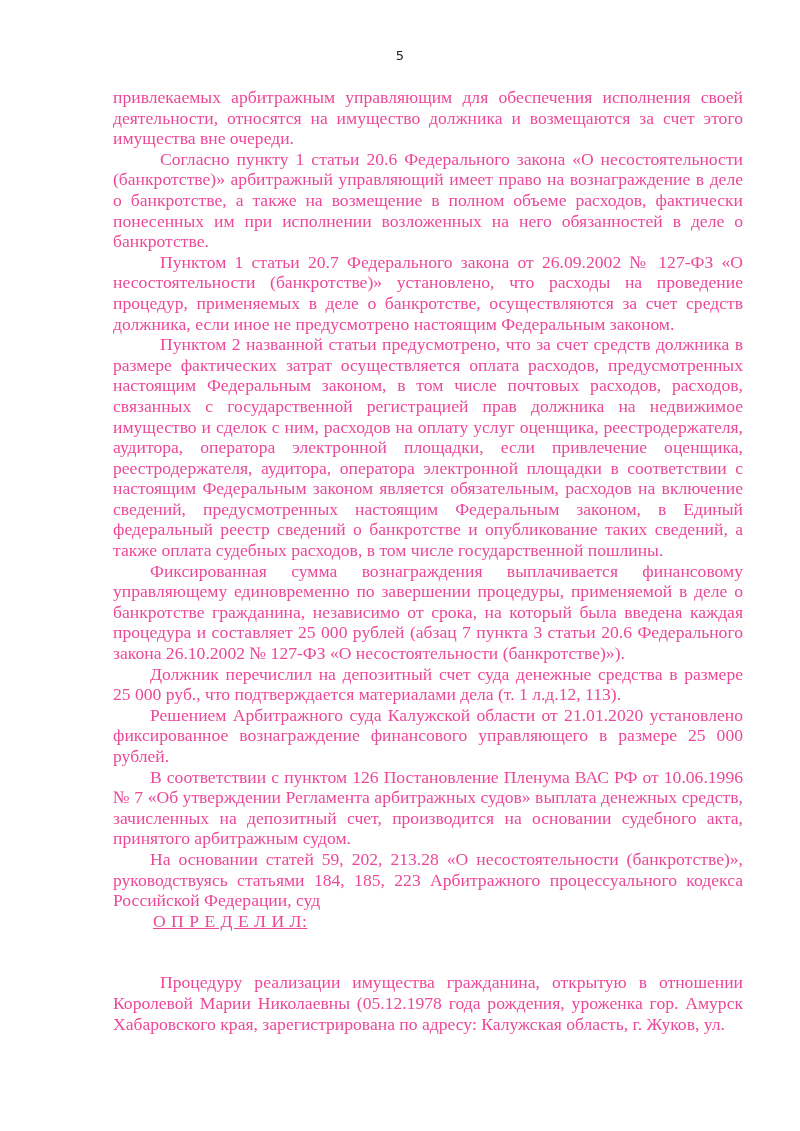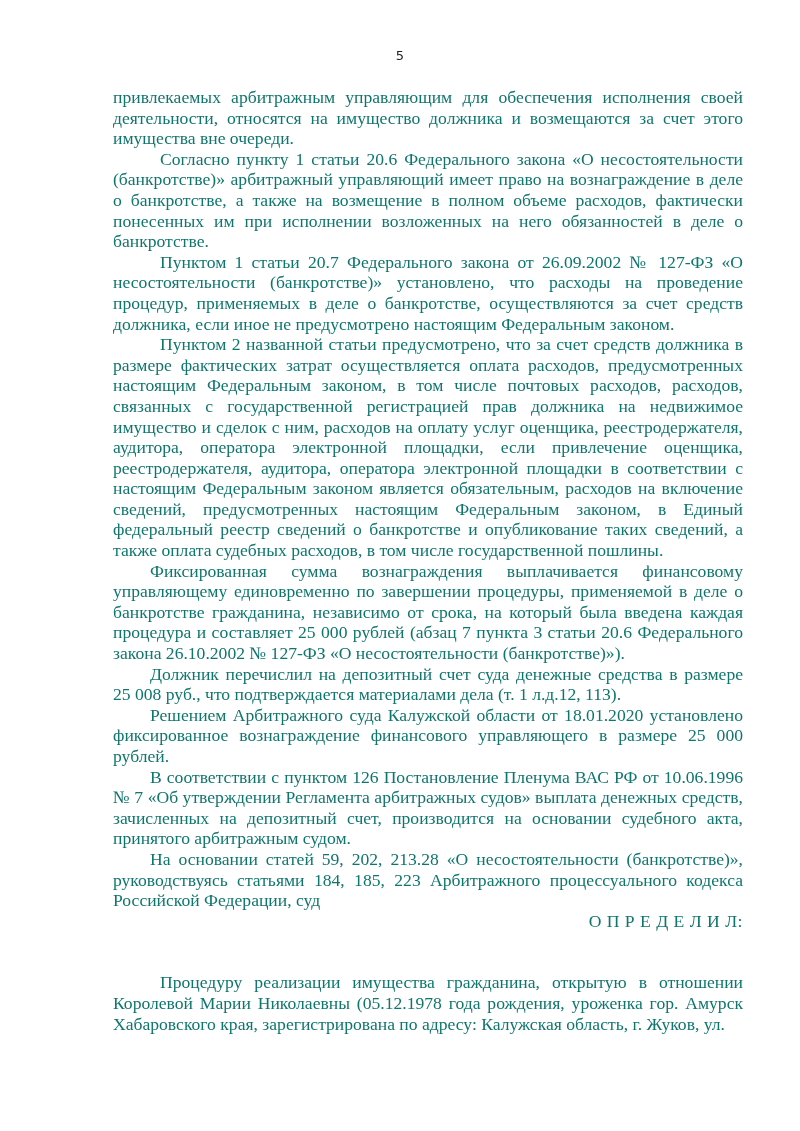--- a/index.html
+++ b/index.html
@@ -25,54 +25,55 @@
       color: #222;
     }
     .doc-body {
       position: absolute;
       top: 87px;
       left: 113px;
       width: 630px;
       font-family: "Liberation Serif", serif;
       font-size: 17.6px;
       line-height: 20.6px;
-      color: #0f766e;
+      color: #ec4899;
     }
     .para {
       margin: 0;
       text-align: justify;
       text-indent: 0;
     }
     .para.indent {
       text-indent: 47px;
     }
     .para.indent-small {
       text-indent: 37px;
     }
     .heading {
       margin: 0;
-      text-align: right;
+      text-align: left;
       letter-spacing: 0.5px;
       padding-left: 40px;
+      text-decoration: underline;
     }
     .spacer {
       height: 41px;
     }
   </style>
 </head>
 <body>
 
 <div class="page-number">5</div>
 
 <div class="doc-body">
   <p class="para">привлекаемых арбитражным управляющим для обеспечения исполнения своей деятельности, относятся на имущество должника и возмещаются за счет этого имущества вне очереди.</p>
   <p class="para indent">Согласно пункту 1 статьи 20.6 Федерального закона «О несостоятельности (банкротстве)»  арбитражный управляющий имеет право на вознаграждение в деле о банкротстве, а также на возмещение в полном объеме расходов, фактически понесенных им при исполнении возложенных на него обязанностей в деле о банкротстве.</p>
   <p class="para indent">Пунктом 1 статьи 20.7 Федерального закона от 26.09.2002 № 127-ФЗ «О несостоятельности (банкротстве)» установлено, что расходы на проведение процедур, применяемых в деле о банкротстве, осуществляются за счет средств должника, если иное не предусмотрено настоящим Федеральным законом.</p>
   <p class="para indent">Пунктом 2 названной статьи предусмотрено, что за счет средств должника в размере фактических затрат осуществляется оплата расходов, предусмотренных настоящим Федеральным законом, в том числе почтовых расходов, расходов, связанных с государственной регистрацией прав должника на недвижимое имущество и сделок с ним, расходов на оплату услуг оценщика, реестродержателя, аудитора, оператора электронной площадки, если привлечение оценщика, реестродержателя, аудитора, оператора электронной площадки в соответствии с настоящим Федеральным законом является обязательным, расходов на включение сведений, предусмотренных настоящим Федеральным законом, в Единый федеральный реестр сведений о банкротстве и опубликование таких сведений, а также оплата судебных расходов, в том числе государственной пошлины.</p>
   <p class="para indent-small">Фиксированная сумма вознаграждения выплачивается финансовому управляющему единовременно по завершении процедуры, применяемой в деле о банкротстве гражданина, независимо от срока, на который была введена каждая процедура и составляет 25 000 рублей (абзац 7 пункта 3 статьи 20.6 Федерального закона 26.10.2002 № 127-ФЗ «О несостоятельности (банкротстве)»).</p>
-  <p class="para indent-small">Должник перечислил на депозитный счет суда денежные средства в размере 25 008 руб., что подтверждается материалами дела (т. 1 л.д.12, 113).</p>
-  <p class="para indent-small">Решением Арбитражного суда Калужской области от 18.01.2020 установлено фиксированное вознаграждение финансового управляющего в размере 25 000 рублей.</p>
+  <p class="para indent-small">Должник перечислил на депозитный счет суда денежные средства в размере 25 000 руб., что подтверждается материалами дела (т. 1 л.д.12, 113).</p>
+  <p class="para indent-small">Решением Арбитражного суда Калужской области от 21.01.2020 установлено фиксированное вознаграждение финансового управляющего в размере 25 000 рублей.</p>
   <p class="para indent-small">В соответствии с пунктом 126  Постановление Пленума ВАС РФ от 10.06.1996 № 7 «Об утверждении Регламента арбитражных судов» выплата денежных средств, зачисленных на депозитный счет, производится на основании судебного акта, принятого арбитражным судом.</p>
   <p class="para indent-small">На основании статей 59, 202, 213.28 «О несостоятельности (банкротстве)», руководствуясь статьями 184, 185, 223 Арбитражного процессуального кодекса Российской Федерации, суд</p>
   <p class="heading">О П Р Е Д Е Л И Л:</p>
   <div class="spacer"></div>
   <p class="para indent">Процедуру реализации имущества гражданина, открытую в отношении Королевой  Марии Николаевны (05.12.1978 года рождения, уроженка гор. Амурск Хабаровского края, зарегистрирована по адресу: Калужская область, г. Жуков, ул.</p>
 </div>
 
 </body></html>

